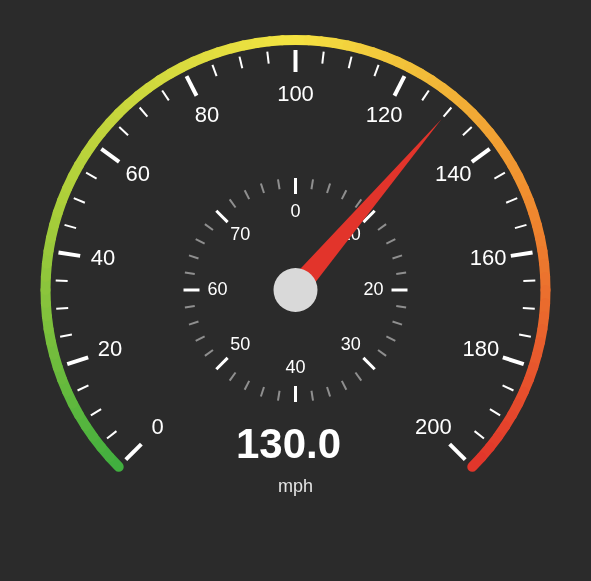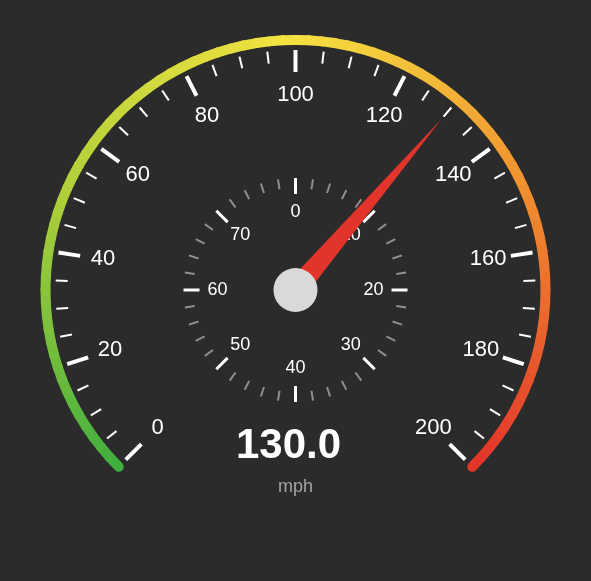--- a/index.html
+++ b/index.html
@@ -1,19 +1,19 @@
 <!DOCTYPE html>
 <html><head>
 <meta charset="utf-8">
 <style>
   html,body{margin:0;padding:0;background:#2b2b2b;width:591px;height:581px;overflow:hidden;font-family:Arial,Helvetica,sans-serif}
   .stage{position:relative;width:591px;height:581px}
   svg{position:absolute;left:0;top:0}
   .value-readout{position:absolute;left:0;width:577px;top:420px;text-align:center;color:#fff;font-size:42px;font-weight:700}
-  .unit-readout{position:absolute;left:0;width:591px;top:476px;text-align:center;color:#a3a3a3;font-size:18px}
+  .unit-readout{position:absolute;left:0;width:591px;top:476px;text-align:center;color:#e5e5e5;font-size:18px}
   .tick-label{fill:#fff;font-size:22px;font-weight:500;text-anchor:middle;dominant-baseline:middle}
   .tick-label-small{fill:#fff;font-size:18px;font-weight:500;text-anchor:middle;dominant-baseline:middle}
 </style>
 </head>
 <body>
 
 <div class="stage">
   <svg id="gauge-svg" width="591" height="581" viewBox="0 0 591 581">
       <line x1="118.72330470336308" y1="466.77669529663683" x2="109.71379363065145" y2="457.28265158971453" stroke="rgb(65,175,63)" stroke-width="10" stroke-linecap="round"></line>
       <line x1="109.71379363065145" y1="457.28265158971453" x2="101.2135096357573" y2="447.33009776245945" stroke="rgb(70,176,63)" stroke-width="10" stroke-linecap="round"></line>

